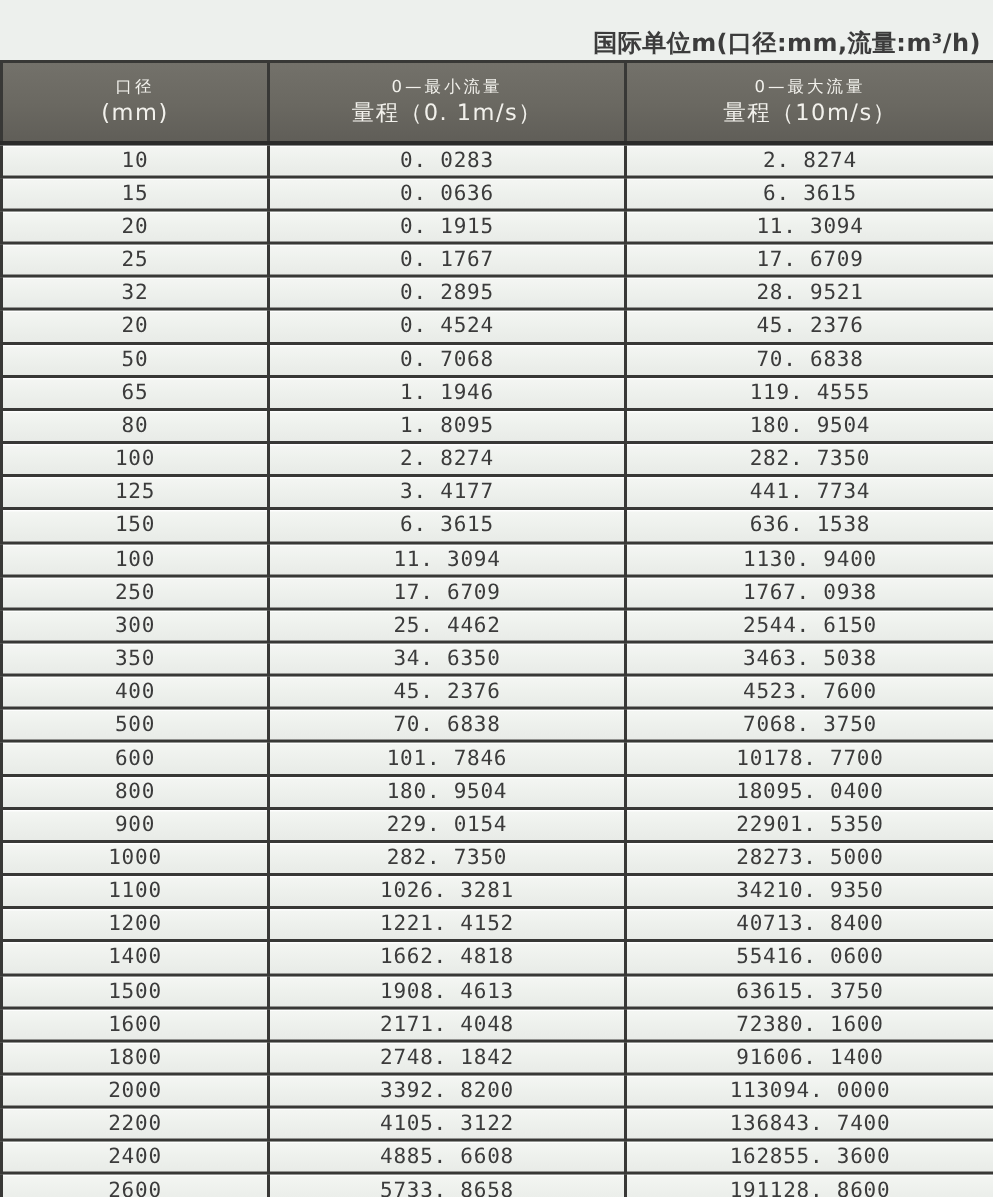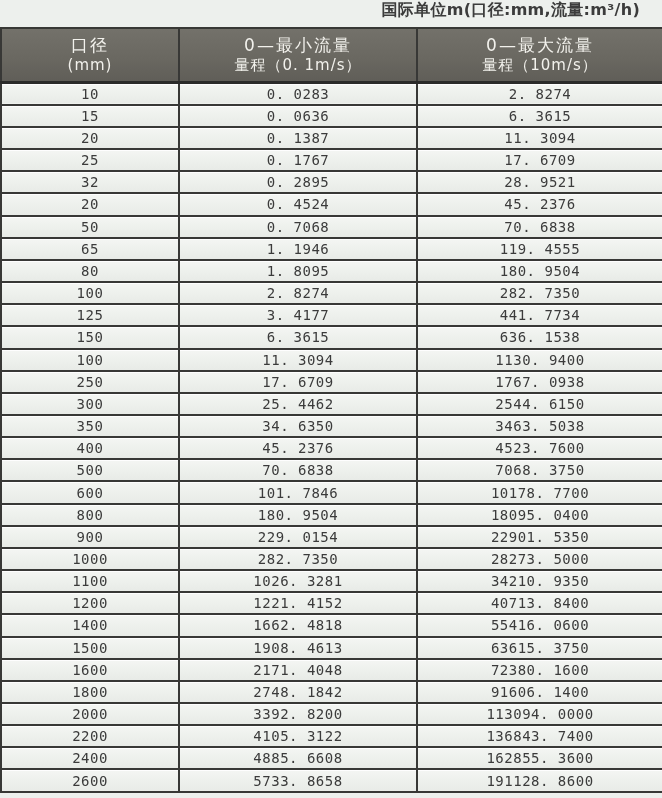--- a/index.html
+++ b/index.html
@@ -12,25 +12,25 @@
     background: #edf0ed;
     font-family: "DejaVu Sans", "Liberation Sans", sans-serif;
     overflow: hidden;
   }
   .page {
     width: 662px;
     height: 798px;
     box-sizing: border-box;
   }
   .title-row {
-    height: 27px;
+    height: 40px;
     display: flex;
-    align-items: flex-start;
+    align-items: flex-end;
     justify-content: flex-end;
-    padding: 0 22px;
+    padding: 0 8px;
     box-sizing: border-box;
   }
   .title-text {
     font-size: 16px;
     font-weight: bold;
     color: #3c3c3c;
     letter-spacing: 0.3px;
     white-space: nowrap;
   }
   table.flow-table {
@@ -51,21 +51,21 @@
     overflow: hidden;
   }
   thead tr { height: 54px; }
   th {
     background: linear-gradient(180deg, #73716a 0%, #6a6861 55%, #605e58 100%);
     color: #f2f1ec;
     font-weight: normal;
     border-bottom: 3px solid #2b2b2a;
   }
   th .h1 {
-    font-size: 17px;
+    font-size: 11px;
     letter-spacing: 2px;
     line-height: 1.3;
   }
   th .h2 {
     font-size: 15px;
     letter-spacing: 1px;
     line-height: 1.25;
   }
   td {
     background: linear-gradient(180deg, #f4f6f3 0%, #edf0ec 55%, #e8ebe7 100%);
@@ -114,21 +114,21 @@
           <td class="numfmt">0. 0283</td>
           <td class="numfmt">2. 8274</td>
         </tr>
         <tr>
           <td class="numfmt">15</td>
           <td class="numfmt">0. 0636</td>
           <td class="numfmt">6. 3615</td>
         </tr>
         <tr>
           <td class="numfmt">20</td>
-          <td class="numfmt">0. 1387</td>
+          <td class="numfmt">0. 1915</td>
           <td class="numfmt">11. 3094</td>
         </tr>
         <tr>
           <td class="numfmt">25</td>
           <td class="numfmt">0. 1767</td>
           <td class="numfmt">17. 6709</td>
         </tr>
         <tr>
           <td class="numfmt">32</td>
           <td class="numfmt">0. 2895</td>

